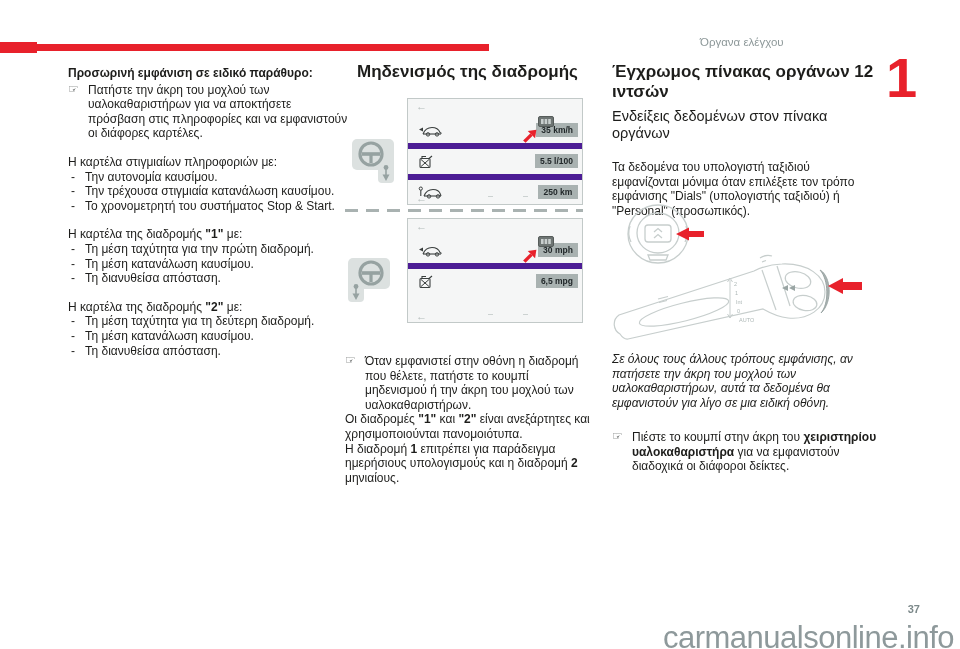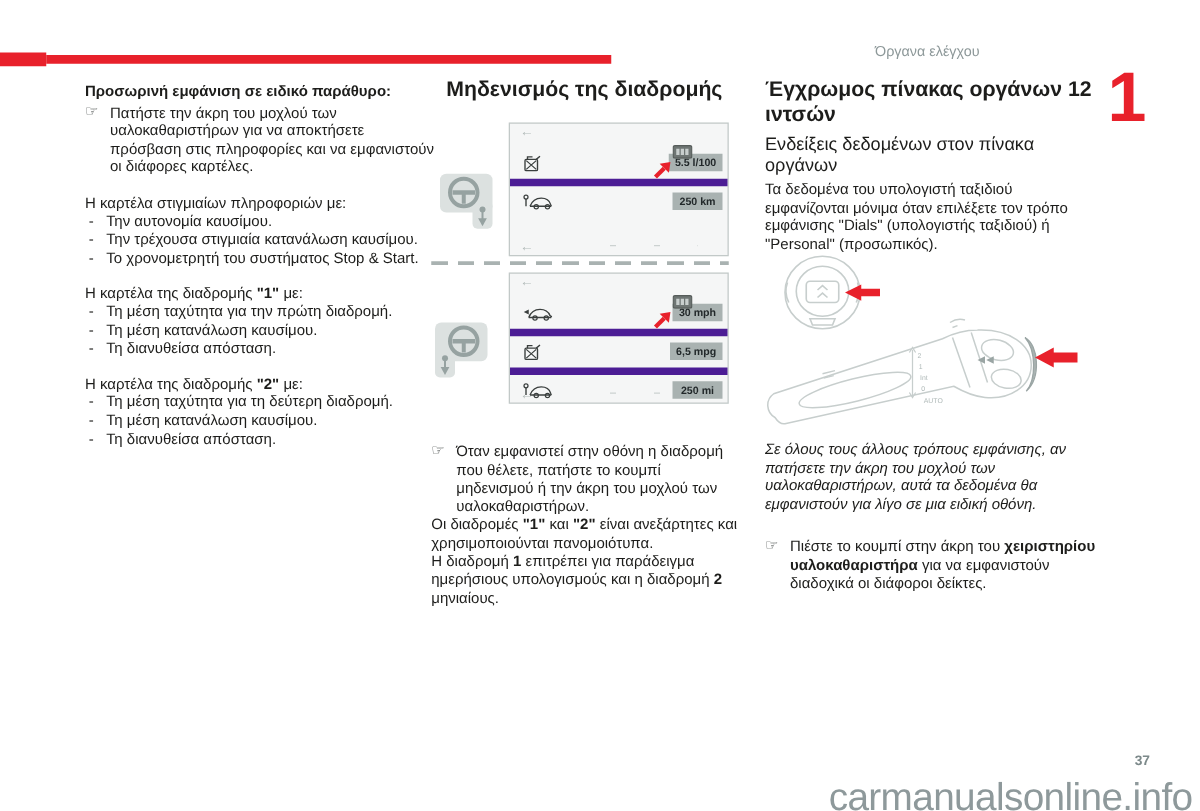--- a/index.html
+++ b/index.html
@@ -25,21 +25,21 @@
   .hand-row{position:relative;padding-left:20px;margin-top:2px;}
   .hand{position:absolute;left:0;top:-1px;font-family:"DejaVu Sans",sans-serif;
         font-size:12px;color:#3a3f3e;}
   .tab-section{margin-top:14px;}
   .dash-item{position:relative;padding-left:17px;}
   .dash-item::before{content:"-";position:absolute;left:3px;top:0;}
 
   h2.mid-h{position:absolute;top:2px;left:12px;margin:0;font-size:17px;line-height:20px;font-weight:bold;}
   h2.r-h1{position:absolute;top:2px;left:0;margin:0;width:262px;font-size:17px;line-height:20px;font-weight:bold;}
   h3.r-h2{position:absolute;top:48px;left:0;margin:0;width:252px;font-size:14.5px;line-height:17px;font-weight:normal;}
-  .r-p1{position:absolute;top:84px;width:262px;}
+  .r-p1{position:absolute;top:100px;width:262px;}
   .r-p2{position:absolute;top:292px;width:250px;font-style:italic;}
   .r-hand{position:absolute;top:368px;width:262px;}
 
   
   .panel{position:absolute;left:62px;width:176px;background:#f5f6f6;
          border:1px solid #c2c9c8;box-sizing:border-box;}
   #panel-1{top:38px;height:107px;}
   #panel-2{top:158px;height:105px;}
   .panel .back{position:absolute;left:8px;top:1px;font-size:11px;color:#b3bbba;}
   .panel .back.bot{top:auto;bottom:0;}
@@ -121,20 +121,30 @@
       <rect x="18.4" y="18" width="3.2" height="9" fill="#96a2a1"></rect>
       <circle cx="35" cy="31.5" r="2.4" fill="#96a2a1"></circle>
       <path d="M35 33 V41" stroke="#96a2a1" stroke-width="1.6" fill="none"></path>
       <path d="M31.5 38.5 L35 45 L38.5 38.5 Z" fill="#96a2a1"></path>
     </svg>
 
     <div class="panel" id="panel-1">
       <span class="back">←</span>
       <div class="rows">
         <div class="prow">
+          <svg class="ricon" width="24" height="13" viewBox="0 0 24 13">
+            <path d="M1 5.5 L5 3.5 V7.5 Z" fill="#3a3f3e"></path>
+            <path d="M5 10 q2.5 -6.5 9 -6.5 q6 0 8 5 l1.5 1" fill="none" stroke="#3a3f3e" stroke-width="1.1"></path>
+            <path d="M5 10 H23" stroke="#3a3f3e" stroke-width="1.1"></path>
+            <circle cx="10" cy="10.4" r="1.7" fill="none" stroke="#3a3f3e" stroke-width="1"></circle>
+            <circle cx="19" cy="10.4" r="1.7" fill="none" stroke="#3a3f3e" stroke-width="1"></circle>
+          </svg>
+          <span class="valbox">35 km/h</span>
+        </div>
+        <div class="prow">
           <svg class="ricon" width="16" height="14" viewBox="0 0 16 14">
             <rect x="2" y="3.5" width="10" height="9" rx="1" fill="none" stroke="#3a3f3e" stroke-width="1.1"></rect>
             <path d="M3 4.5 L11 11.5 M11 4.5 L3 11.5" stroke="#3a3f3e" stroke-width="1"></path>
             <path d="M4 3.5 V1.5 H8 M11 3.5 L14 1" fill="none" stroke="#3a3f3e" stroke-width="1.1"></path>
           </svg>
           <span class="valbox">5.5 l/100</span>
         </div>
         <div class="prow">
           <svg class="ricon" width="24" height="13" viewBox="0 0 24 13">
             <circle cx="2.8" cy="2.6" r="1.6" fill="none" stroke="#3a3f3e" stroke-width="1"></circle>
@@ -192,31 +202,20 @@
           <span class="valbox">30 mph</span>
         </div>
         <div class="prow">
           <svg class="ricon" width="16" height="14" viewBox="0 0 16 14">
             <rect x="2" y="3.5" width="10" height="9" rx="1" fill="none" stroke="#3a3f3e" stroke-width="1.1"></rect>
             <path d="M3 4.5 L11 11.5 M11 4.5 L3 11.5" stroke="#3a3f3e" stroke-width="1"></path>
             <path d="M4 3.5 V1.5 H8 M11 3.5 L14 1" fill="none" stroke="#3a3f3e" stroke-width="1.1"></path>
           </svg>
           <span class="valbox">6,5 mpg</span>
         </div>
-        <div class="prow">
-          <svg class="ricon" width="24" height="13" viewBox="0 0 24 13">
-            <circle cx="2.8" cy="2.6" r="1.6" fill="none" stroke="#3a3f3e" stroke-width="1"></circle>
-            <path d="M2.8 4.2 V10" stroke="#3a3f3e" stroke-width="1.1"></path>
-            <path d="M6 10 q2.5 -6.5 9 -6.5 q6 0 7.5 5 l0.5 1.5" fill="none" stroke="#3a3f3e" stroke-width="1.1"></path>
-            <path d="M6 10 H23" stroke="#3a3f3e" stroke-width="1.1"></path>
-            <circle cx="11" cy="10.4" r="1.7" fill="none" stroke="#3a3f3e" stroke-width="1"></circle>
-            <circle cx="20" cy="10.4" r="1.7" fill="none" stroke="#3a3f3e" stroke-width="1"></circle>
-          </svg>
-          <span class="valbox">250 mi</span>
-        </div>
       </div>
       <svg class="odo" width="16" height="11" viewBox="0 0 16 11">
         <rect x="0.5" y="0.5" width="15" height="10" rx="1.5" fill="#6e7573" stroke="#565c5a"></rect>
         <rect x="3" y="3" width="2.6" height="5" fill="#c8cecd"></rect>
         <rect x="6.6" y="3" width="2.6" height="5" fill="#c8cecd"></rect>
         <rect x="10.2" y="3" width="2.6" height="5" fill="#c8cecd"></rect>
       </svg>
       <svg class="panel-arrow" width="20" height="20" viewBox="0 0 20 20">
         <g transform="rotate(-45 10 10)" fill="#e8212b">
           <rect x="2" y="8.3" width="10" height="3.4"></rect>

